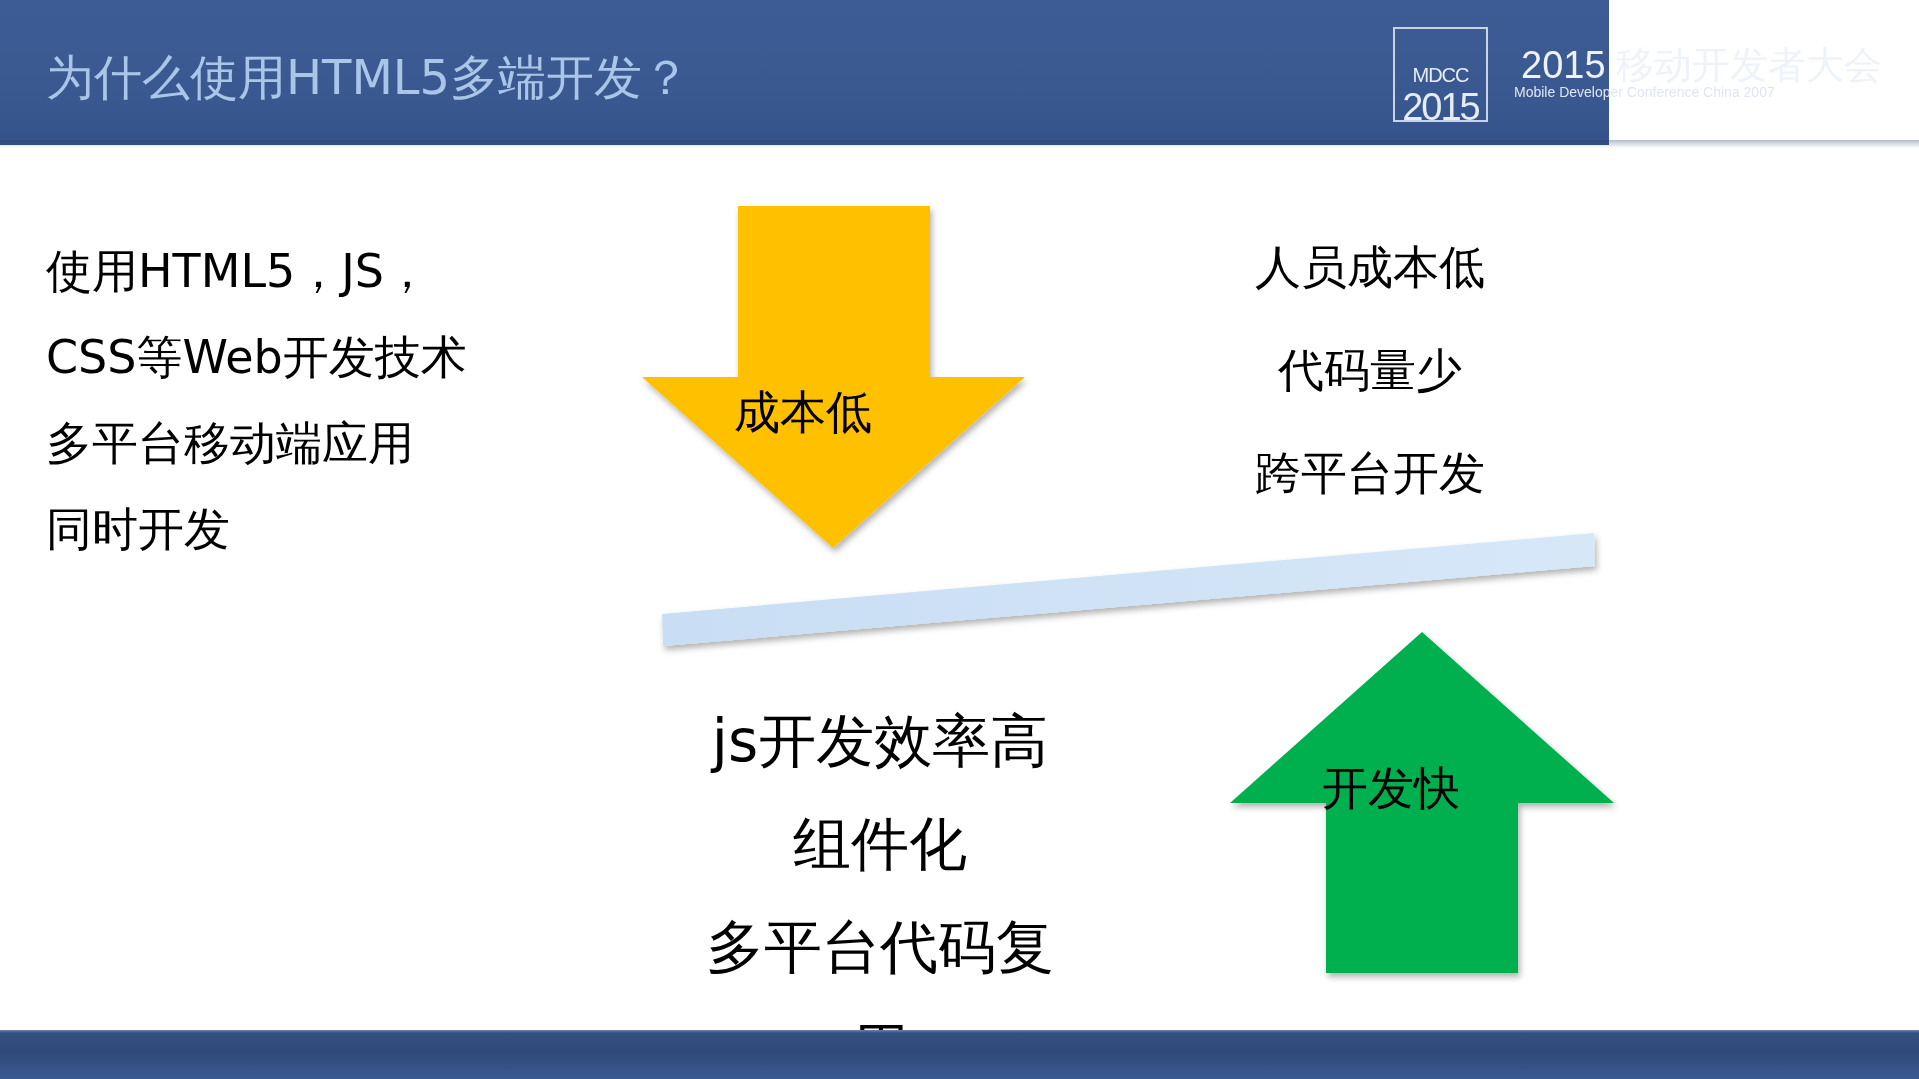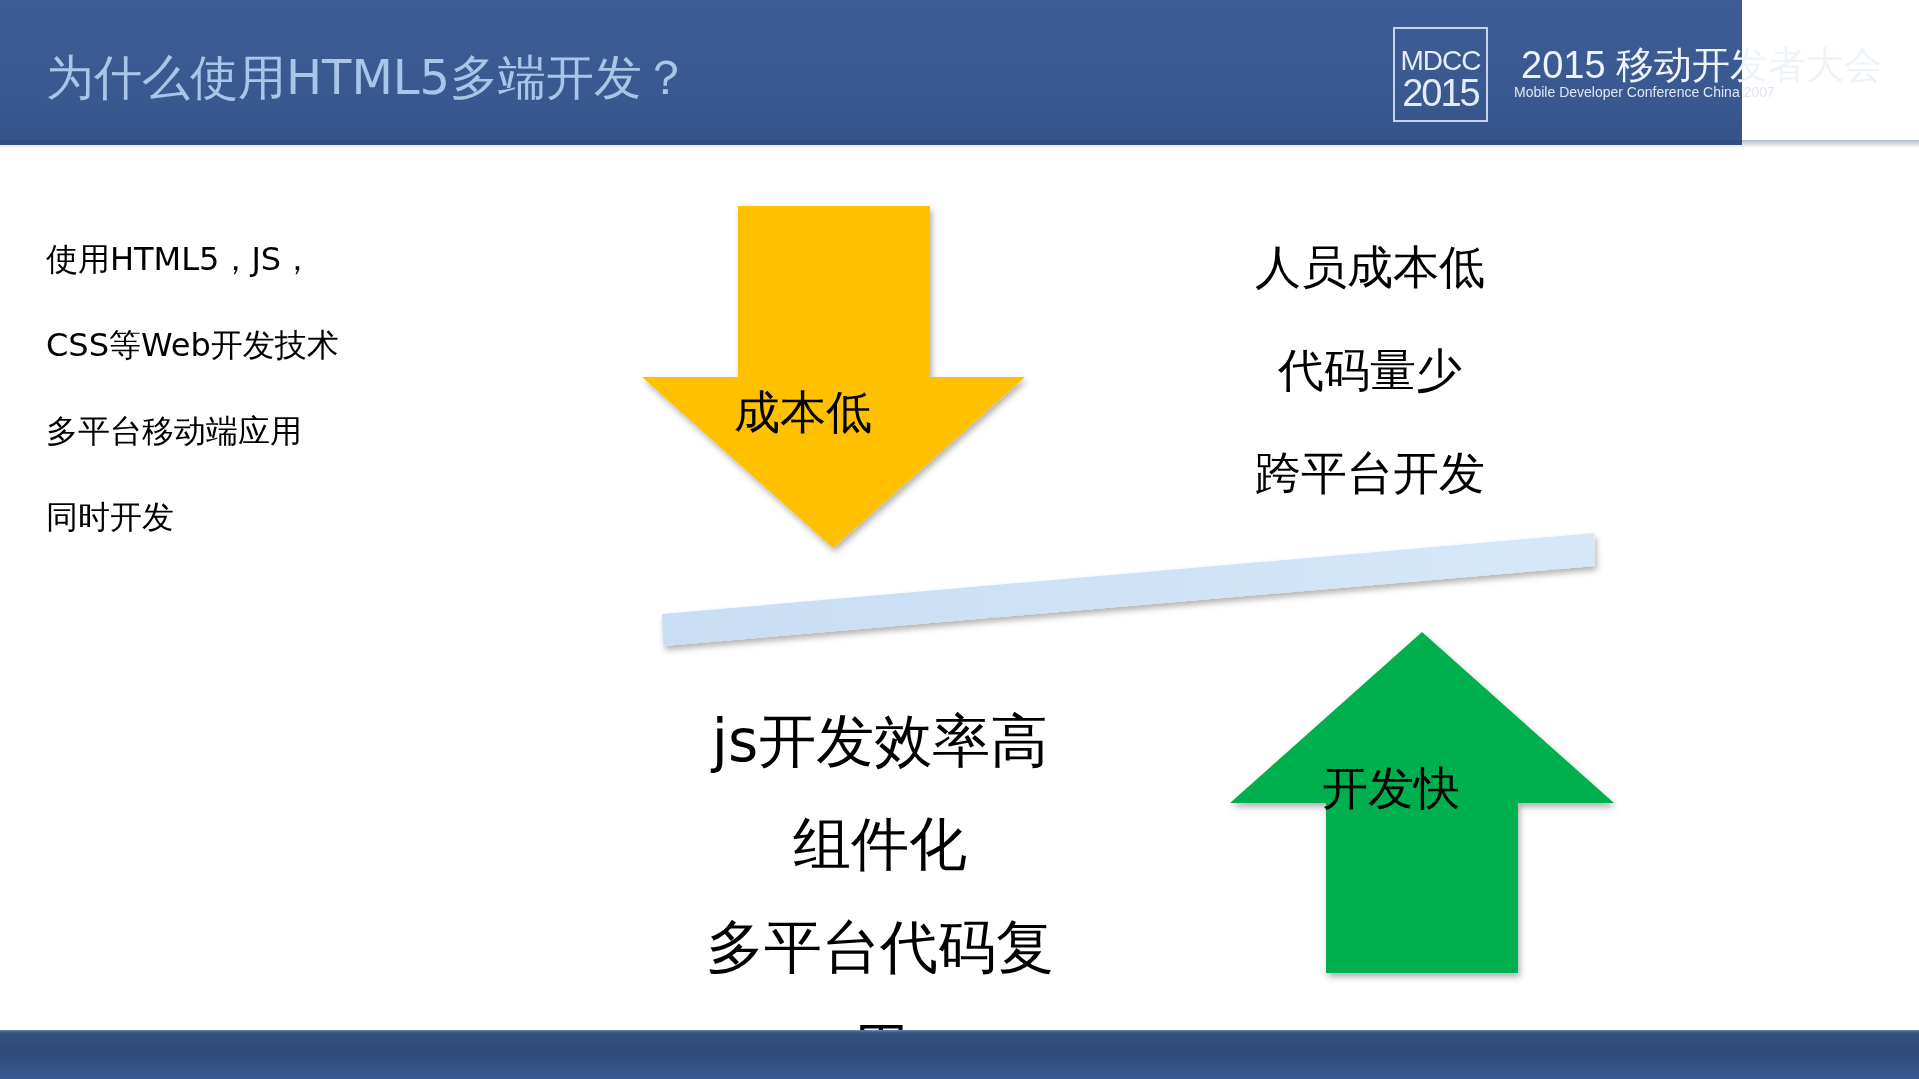--- a/index.html
+++ b/index.html
@@ -2,50 +2,50 @@
 <html><head>
 <meta charset="utf-8">
 <style>
   html, body { margin:0; padding:0; }
   body {
     width:1919px; height:1079px; position:relative; overflow:hidden;
     background:#ffffff;
     font-family: "DejaVu Sans", "Liberation Sans", sans-serif;
   }
   .header {
-    position:absolute; left:0; top:0; width:1742px; height:145px;
+    position:absolute; left:0; top:0; width:1609px; height:145px;
     background: linear-gradient(180deg, #3d5c95 0%, #3a5890 70%, #34528a 100%);
     text-decoration: underline;
   }
   .header-shadow {
     position:absolute; left:0; top:140px; width:1919px; height:8px;
     background: linear-gradient(180deg, rgba(40,60,100,0.35), rgba(255,255,255,0));
   }
   .title {
     position:absolute; left:46px; top:46px;
     font-size:48px; color:#a9c6e8; letter-spacing:0px; white-space:nowrap;
   }
   .logo-box {
     position:absolute; left:1393px; top:27px; width:95px; height:95px;
     border:2px solid #c7d3e6; box-sizing:border-box;
     color:#e6ecf6; text-align:center; font-family:"Liberation Sans", sans-serif;
   }
-  .logo-box .l1 { font-size:28px; line-height:28px; margin-top:18px; font-weight:300; letter-spacing:-1px; }
+  .logo-box .l1 { font-size:20px; line-height:28px; margin-top:32px; font-weight:300; letter-spacing:-1px; }
   .logo-box .l2 { font-size:38px; line-height:36px; letter-spacing:-2px; }
   .conf-name {
     position:absolute; left:1513px; top:40px; font-size:38px; color:#eef2f9; white-space:nowrap;
     font-family:"Liberation Sans", sans-serif;
     margin-left:8px;
   }
   .conf-sub {
     position:absolute; left:1514px; top:84px; font-size:14px; color:#dfe6f2; white-space:nowrap;
     font-family:"Liberation Sans", sans-serif;
   }
   .left-text {
-    position:absolute; left:46px; top:216px; font-size:32px; line-height:86px; color:#000;
+    position:absolute; left:46px; top:228px; font-size:46px; line-height:86px; color:#000;
     white-space:nowrap;
   }
   .left-text div { height:86px; }
   .right-list {
     position:absolute; left:1170px; top:216px; width:400px; text-align:center;
     font-size:46px; line-height:103px; color:#000;
   }
   .bottom-list {
     position:absolute; left:680px; top:690px; width:400px; text-align:center;
     font-size:58px; line-height:103px; color:#000;

